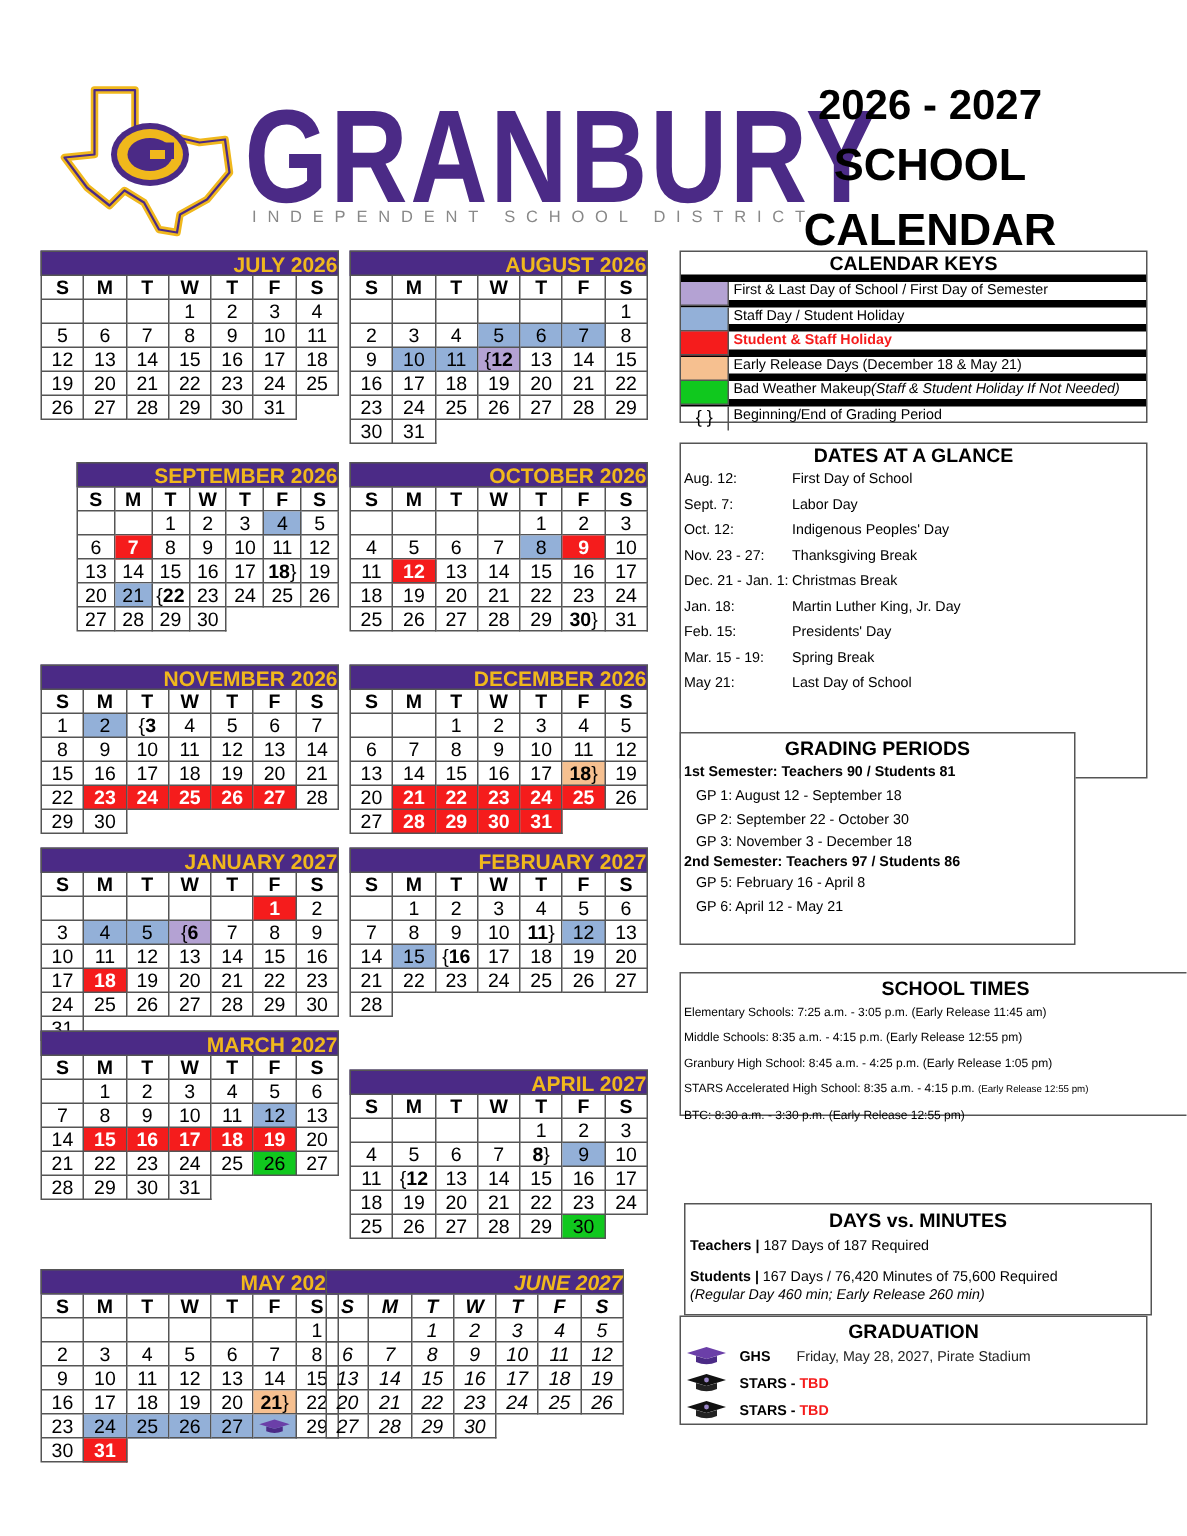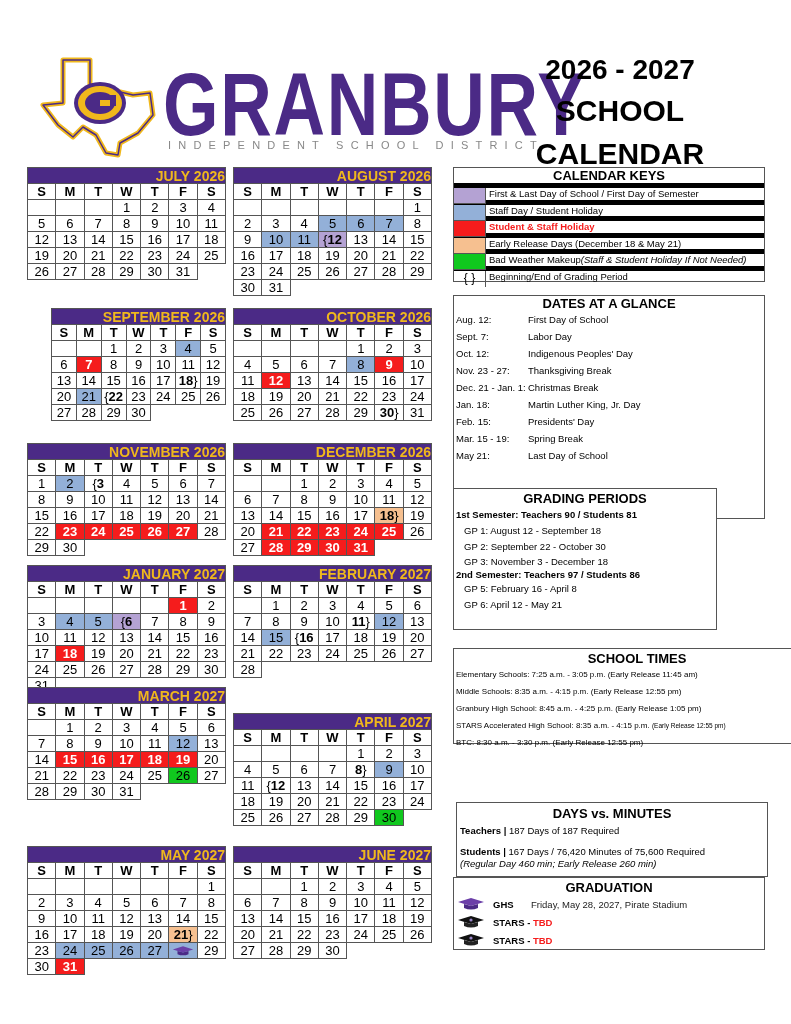--- a/index.html
+++ b/index.html
@@ -598,21 +598,21 @@
         <div class="cell">29</div>
         <div class="cell">30</div>
         <div class="cell c-holiday">31</div>
         <div class="cell blank" style="border-left: none;">&nbsp;</div>
         <div class="cell blank" style="border-left: none;">&nbsp;</div>
         <div class="cell blank" style="border-left: none;">&nbsp;</div>
         <div class="cell blank" style="border-left: none;">&nbsp;</div>
         <div class="cell blank" style="border-left: none;">&nbsp;</div>
       </div>
     </div>
-    <div class="month" style="left: 233px; top: 846px;">
+    <div class="month" style="left: 217px; top: 846px; font-style: italic;">
       <div class="month-head">JUNE 2027</div>
       <div class="grid">
         <div class="cell dow">S</div>
         <div class="cell dow">M</div>
         <div class="cell dow">T</div>
         <div class="cell dow">W</div>
         <div class="cell dow">T</div>
         <div class="cell dow">F</div>
         <div class="cell dow">S</div>
         <div class="cell">&nbsp;</div>

